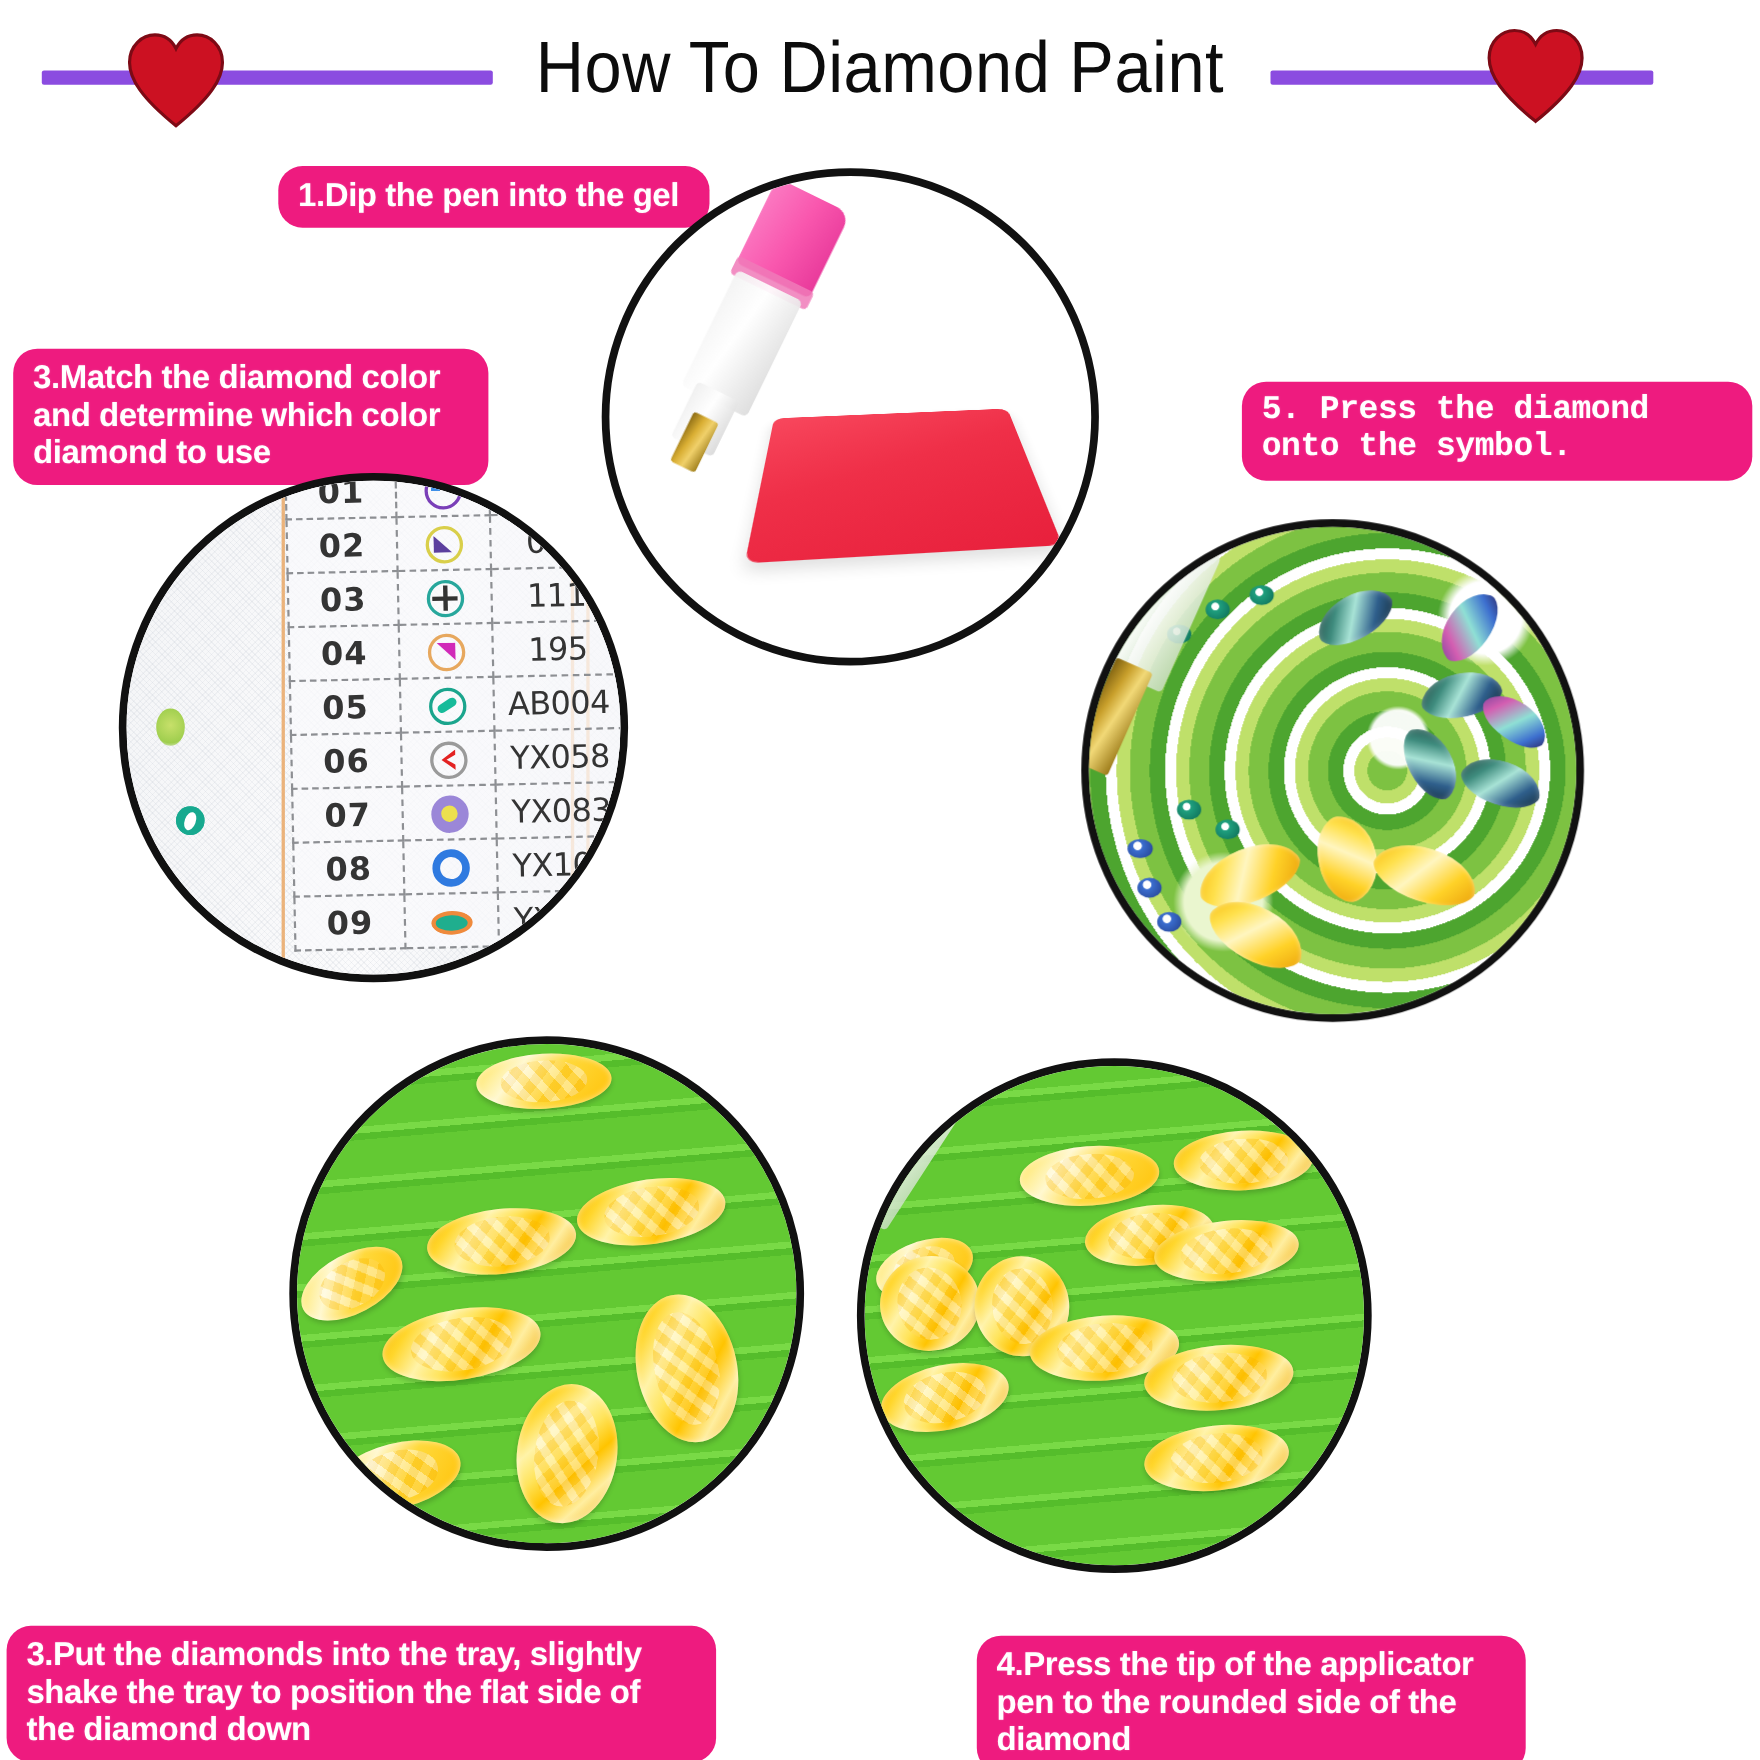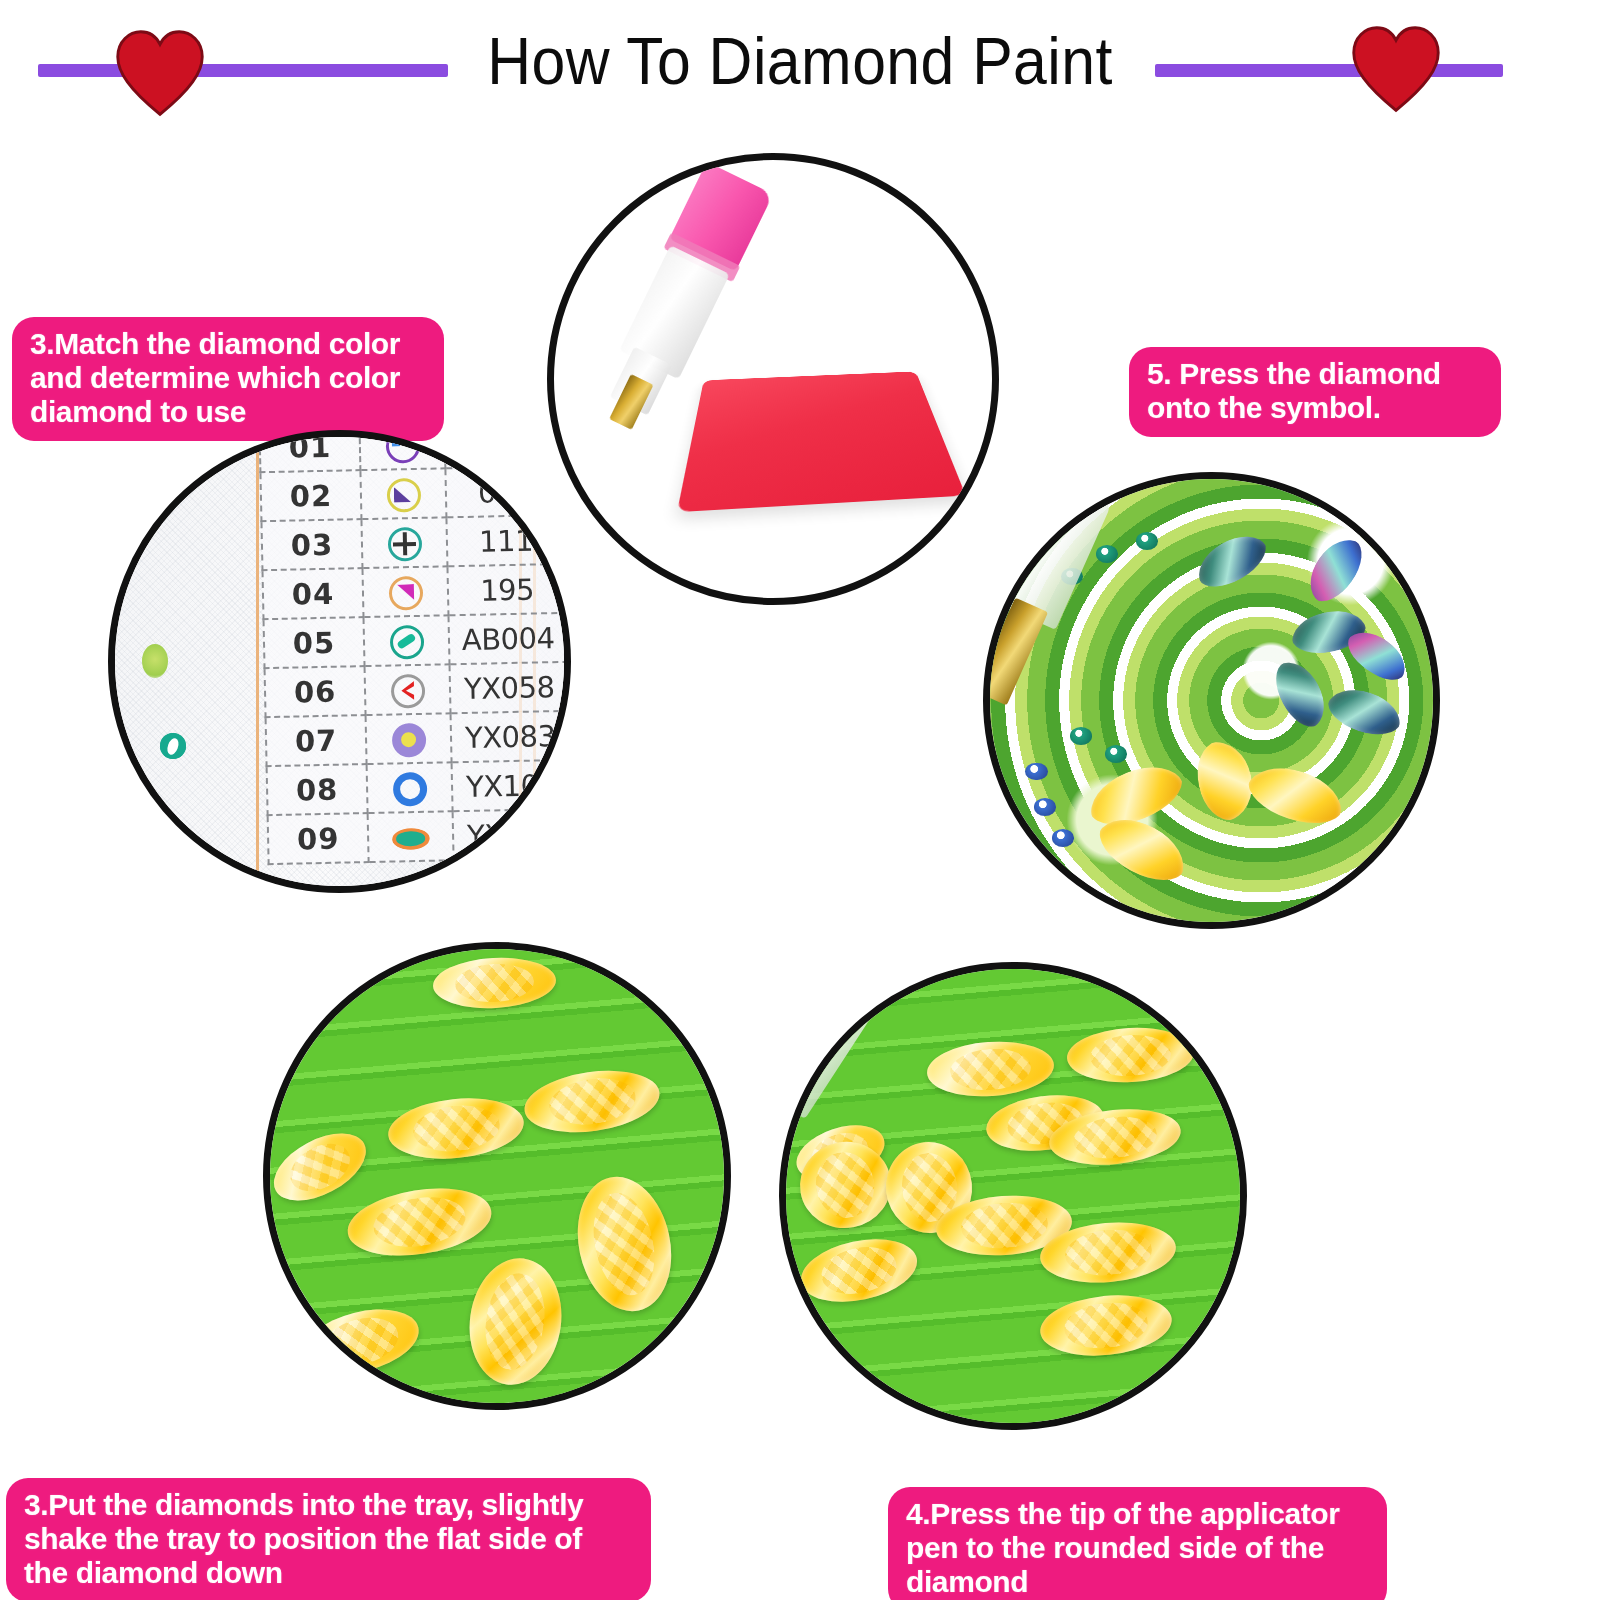--- a/index.html
+++ b/index.html
@@ -65,21 +65,21 @@
     line-height: 1.13;
     font-weight: 700;
     padding: 10px 18px 12px 18px;
     box-sizing: border-box;
     font-family: "Liberation Sans Narrow", "Liberation Sans", sans-serif;
     letter-spacing: -0.4px;
     text-shadow: 0 0 2px rgba(255,255,255,0.25);
   }
   .lbl-1 { left: 253px;  top: 151px;  width: 392px; }
   .lbl-2 { left: 12px;   top: 317px;  width: 432px; }
-  .lbl-5 { left: 1129px; top: 347px;  width: 372px; }
+  .lbl-5 { left: 1129px; top: 347px;  width: 464px; font-family: Liberation Mono, monospace; }
   .lbl-3 { left: 6px;    top: 1478px; width: 645px; }
   .lbl-4 { left: 888px;  top: 1487px; width: 499px; }
 
   
   .circle {
     position: absolute;
     border-radius: 50%;
     border: 7px solid #111111;
     box-sizing: border-box;
     overflow: hidden;
@@ -305,20 +305,21 @@
   </div>
 
   <div class="heart heart-right">
     <svg viewBox="0 0 100 100" aria-hidden="true">
       <path d="M50 92 C18 66 6 48 6 32 C6 16 18 6 30 6 C39 6 46 11 50 19 C54 11 61 6 70 6 C82 6 94 16 94 32 C94 48 82 66 50 92 Z" fill="#cc1122" stroke="#7d0a15" stroke-width="3"></path>
     </svg>
   </div>
 
   <div class="page-title">How To Diamond Paint</div>
 
+  <div class="step-label lbl-1">1.Dip the pen into the gel</div>
   <div class="step-label lbl-2">3.Match the diamond color and determine which color diamond to use</div>
   <div class="step-label lbl-5">5.  Press the diamond onto the symbol.</div>
   <div class="step-label lbl-3">3.Put the diamonds into the tray, slightly shake the tray to position the flat side of the diamond down</div>
   <div class="step-label lbl-4">4.Press the tip of the applicator pen to the rounded side of the diamond</div>
 
   <div class="circle c1">
     <div class="inner">
       <div class="gel-pad"></div>
       <div class="pen">
         <div class="pen-cap"></div>

